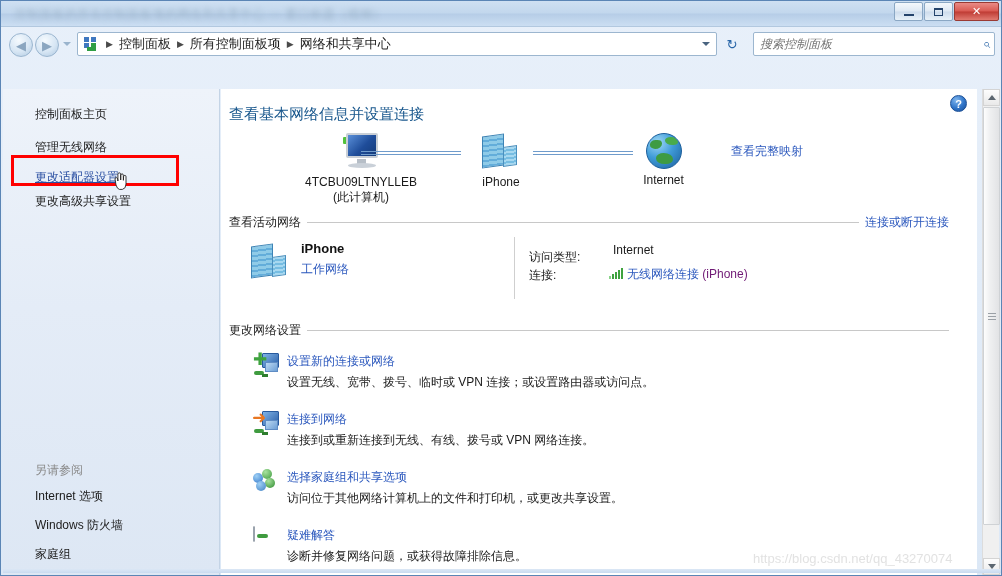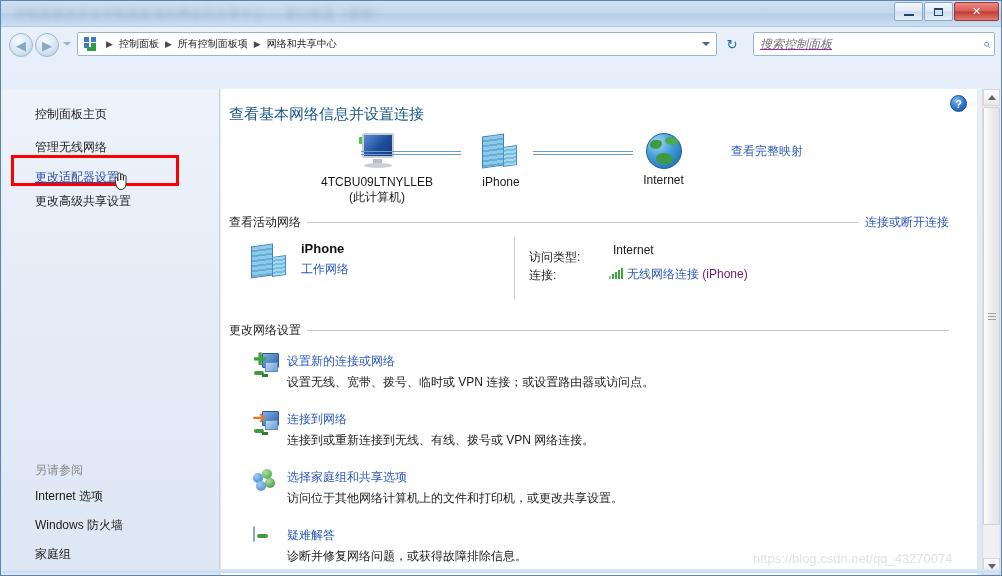--- a/index.html
+++ b/index.html
@@ -71,21 +71,21 @@
     background: #fff; border: 1px solid #9cb6cf; border-radius: 2px;
     display: flex; align-items: center; padding: 0 2px;
   }
   .cp-icon { width: 16px; height: 16px; position: relative; margin: 0 4px 0 3px; flex: 0 0 16px; }
   .cp-icon i { position: absolute; display: block; width: 5px; height: 5px; background: #3f78c0; }
   .cp-icon i:nth-child(1) { left: 1px; top: 1px; }
   .cp-icon i:nth-child(2) { left: 8px; top: 1px; }
   .cp-icon i:nth-child(3) { left: 1px; top: 7px; }
   .cp-icon i:nth-child(4) { left: 8px; top: 7px; background: #2f9e44; }
   .cp-icon i:nth-child(5) { left: 4px; top: 11px; width: 9px; height: 4px; background: #2f9e44; }
-  .crumb { font-size: 10px; color: #1e1e1e; padding: 0 3px; white-space: nowrap; }
+  .crumb { font-size: 13px; color: #1e1e1e; padding: 0 3px; white-space: nowrap; }
   .crumb-sep {
     color: #4a4a4a; font-size: 9px; padding: 0 3px; user-select: none;
   }
   .addr-caret {
     margin-left: auto; width: 16px; display:flex; align-items:center; justify-content:center;
   }
   .addr-caret span {
     width: 0; height: 0; border-left: 4px solid transparent; border-right: 4px solid transparent;
     border-top: 4px solid #4a6480;
   }
@@ -93,22 +93,22 @@
     position: absolute; left: 720px; top: 7px; width: 22px; height: 21px;
     display: flex; align-items: center; justify-content: center;
     color: #2a66a8; font-size: 13px;
   }
   .searchbox {
     position: absolute; left: 752px; top: 5px; width: 242px; height: 24px;
     background: #fff; border: 1px solid #9cb6cf; border-radius: 2px;
     display: flex; align-items: center; padding: 0 4px;
   }
   .searchbox input {
-    border: 0; outline: 0; flex: 1; font-size: 12px; font-style: italic; color: #a21caf;
-    font-family: "Liberation Sans", sans-serif; background: transparent; text-decoration: underline;
+    border: 0; outline: 0; flex: 1; font-size: 12px; font-style: italic; color: #14532d;
+    font-family: "Liberation Sans", sans-serif; background: transparent;
   }
   .search-ico { color: #2a66a8; font-size: 13px; transform: scaleX(-1); }
   
   .menubar {
     position: absolute; left: 0; top: 64px; width: 1002px; height: 22px;
     display: flex; align-items: center; padding-left: 14px; gap: 18px;
   }
   .menubar div { font-size: 12px; color: #1a1a1a; cursor: default; }
   
   .sidebar {
@@ -340,21 +340,21 @@
     <div class="side-link" style="top:457px;">家庭组</div>
   </div>
 
   <div class="content">
 
     <div class="help-btn">?</div>
 
     <div class="page-title">查看基本网络信息并设置连接</div>
 
     <div class="netmap">
-      <div class="node" style="left:76px; top:0; width:160px;">
+      <div class="node" style="left:60px; top:0; width:160px;">
         <div class="ico-monitor">
           <div class="led"></div>
             <div class="scr"></div>
             <div class="stand"></div>
             <div class="base"></div>
         </div>
         <div class="lbl">4TCBU09LTNYLLEB</div>
         <div class="sub">(此计算机)</div>
       </div>
 

